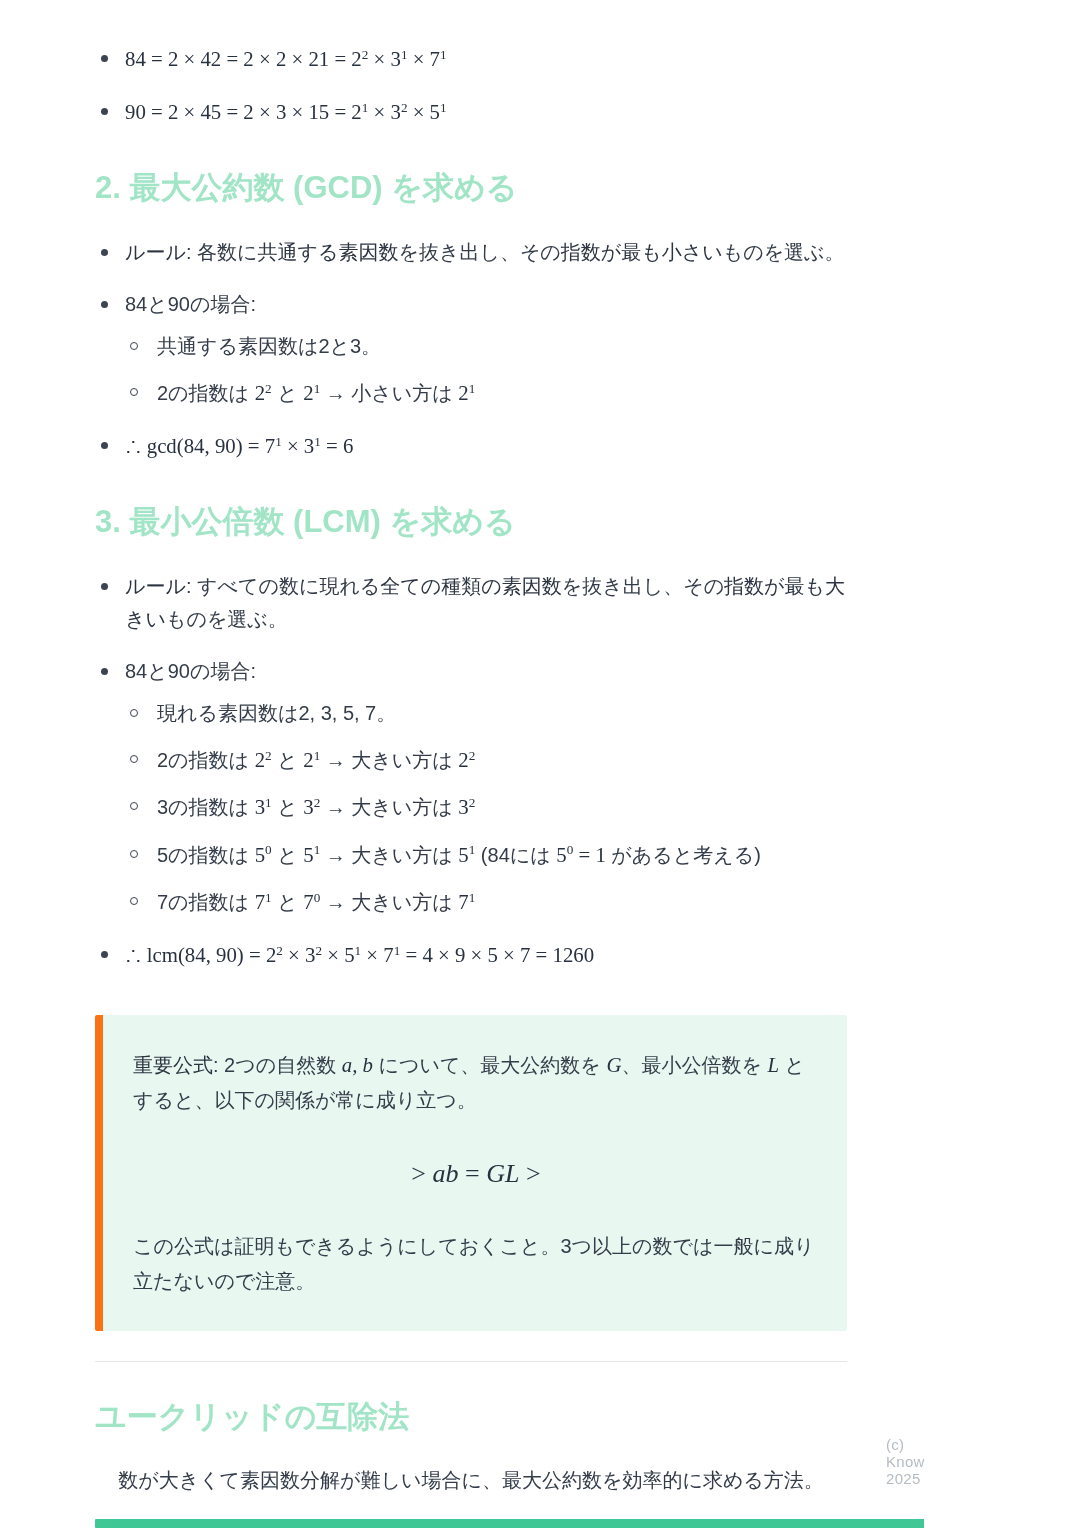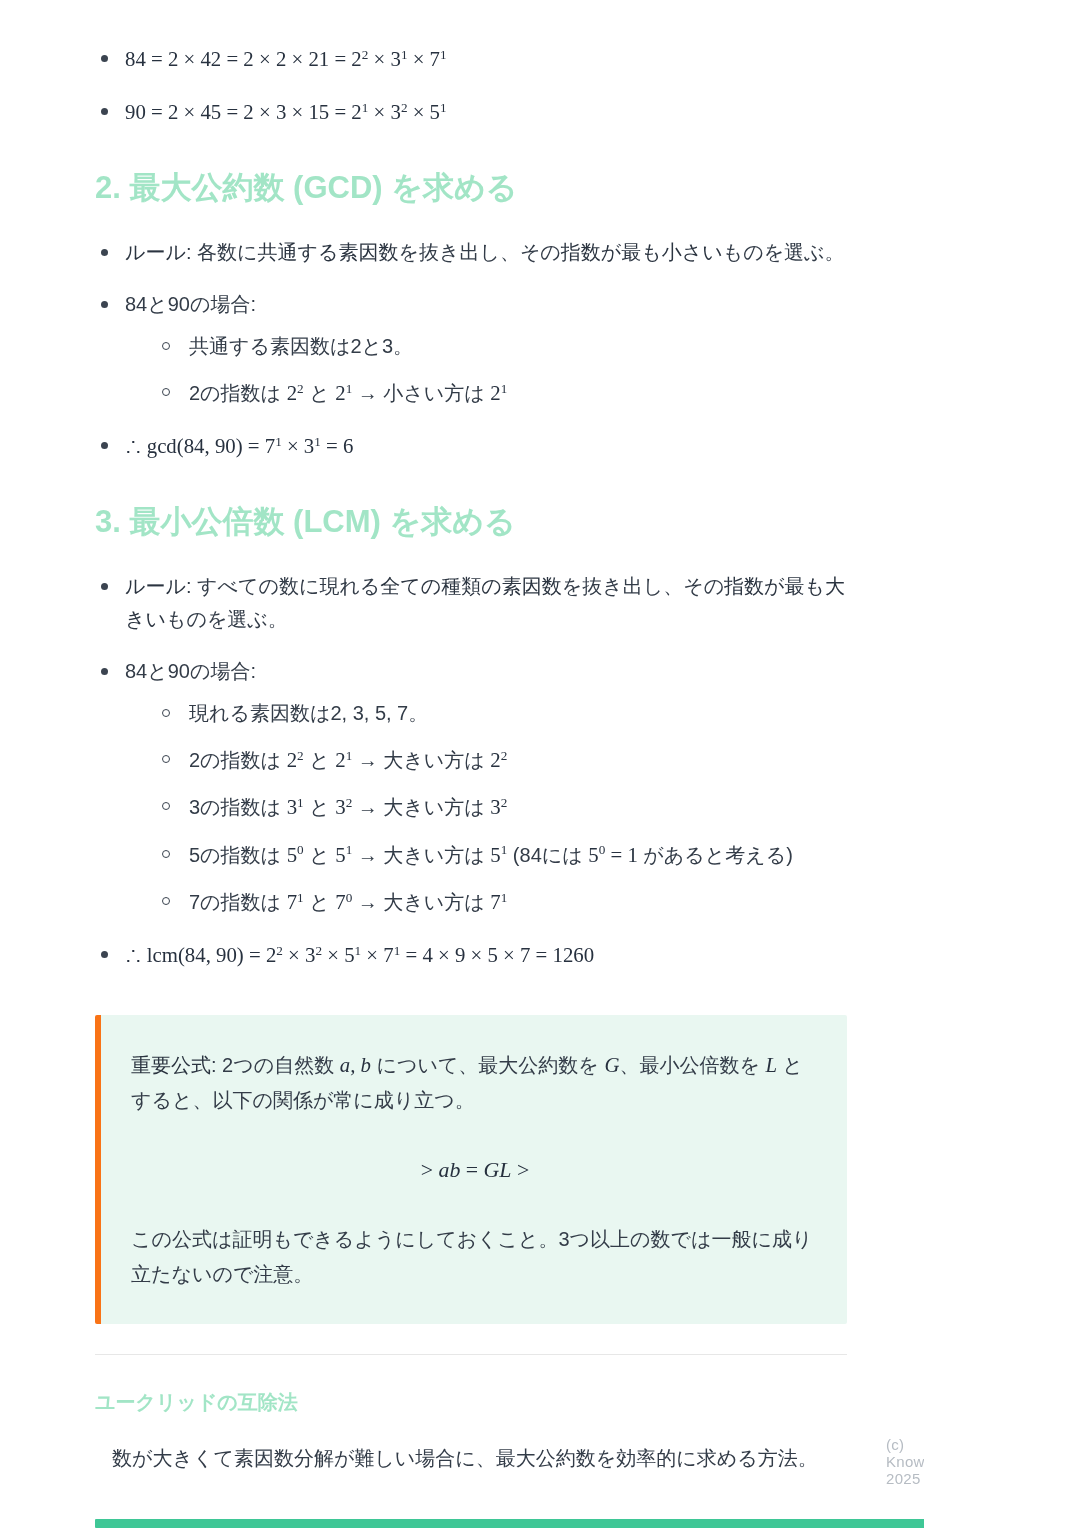--- a/index.html
+++ b/index.html
@@ -13,32 +13,32 @@
   .m{font-family:"Liberation Serif","DejaVu Serif",serif;font-size:1.04em;color:#27313f;}
   .mi{font-family:"Liberation Serif","DejaVu Serif",serif;font-style:italic;font-size:1.04em;color:#27313f;}
   .sup{font-size:0.66em;position:relative;top:-0.55em;}
 
   
   ul.main{list-style:none;margin:0;padding:0 0 0 30px;}
   li.main-item{position:relative;margin-bottom:19px;}
   li.main-item::before{content:"";position:absolute;left:-24px;top:13px;width:7px;height:7px;
                        border-radius:50%;background:#3b4450;}
   ul.sub{list-style:none;margin:9px 0 0 0;padding:0 0 0 32px;}
-  li.sub-item{position:relative;margin-bottom:13px;margin-left:32px;}
+  li.sub-item{position:relative;margin-bottom:13px;}
   li.sub-item::before{content:"";position:absolute;left:-27px;top:12px;width:8px;height:8px;
                       border:1.5px solid #3b4450;border-radius:50%;background:#fff;box-sizing:border-box;}
 
   
   h3.section-heading{color:#a2e5c6;font-size:31px;line-height:1.4;font-weight:700;margin:36px 0 27px 0;}
-  h1.big-heading{color:#a2e5c6;font-size:20px;line-height:1.35;font-weight:700;margin:34px 0 26px 0;}
+  h1.big-heading{color:#a2e5c6;font-size:31px;line-height:1.35;font-weight:700;margin:34px 0 26px 0;}
 
   
-  .callout{margin-top:42px;background:#e9f7f1;border-left:6px solid #f97316;border-radius:2px;
+  .callout{margin-top:42px;background:#e9f7f1;border-left:8px solid #f97316;border-radius:2px;
            padding:32px 28px 32px 30px;line-height:1.75;}
-  .callout-formula{text-align:center;margin:33px 0;font-size:21px;}
+  .callout-formula{text-align:center;margin:33px 0;font-size:25px;}
 
   hr.divider{border:none;border-top:1px solid #e7e7e7;margin:30px 0 0 0;}
 
   .copyright{position:absolute;left:886px;top:1436px;font-size:15px;color:#b6bcc3;
              letter-spacing:0.3px;}
 
   .side-bar{position:absolute;left:976px;top:48px;width:57px;height:1430px;
             background:linear-gradient(90deg,#d9f0e5 0px,#ebf8f2 7px,#f2fbf6 100%);}
   .bottom-bar{position:absolute;left:95px;top:1519px;width:890px;height:9px;
               background:#3fc796;border-radius:1px;}
@@ -89,21 +89,21 @@
     <div class="callout">
       <div><span class="b">重要公式</span><span>: 2つの自然数 </span><span class="mi">a, b</span><span> について、最大公約数を </span><span class="mi">G</span><span>、最小公倍数を </span><span class="mi">L</span><span> とすると、以下の関係が常に成り立つ。</span></div>
       <div class="callout-formula"><span class="m">&gt; </span><span class="mi">ab</span><span class="m"> = </span><span class="mi">GL</span><span class="m"> &gt;</span></div>
       <div>この公式は証明もできるようにしておくこと。3つ以上の数では一般に成り立たないので注意。</div>
     </div>
 
     <hr class="divider">
 
     <h1 class="big-heading">ユークリッドの互除法</h1>
 
-    <p style="margin:17px;">数が大きくて素因数分解が難しい場合に、最大公約数を効率的に求める方法。</p>
+    <p style="margin:17px;text-align:center;">数が大きくて素因数分解が難しい場合に、最大公約数を効率的に求める方法。</p>
 
   </div>
 
   <div class="copyright">(c) Knowunity 2025</div>
 
   <div class="side-bar"></div>
   <div class="bottom-bar"></div>
 
 </div>
 

